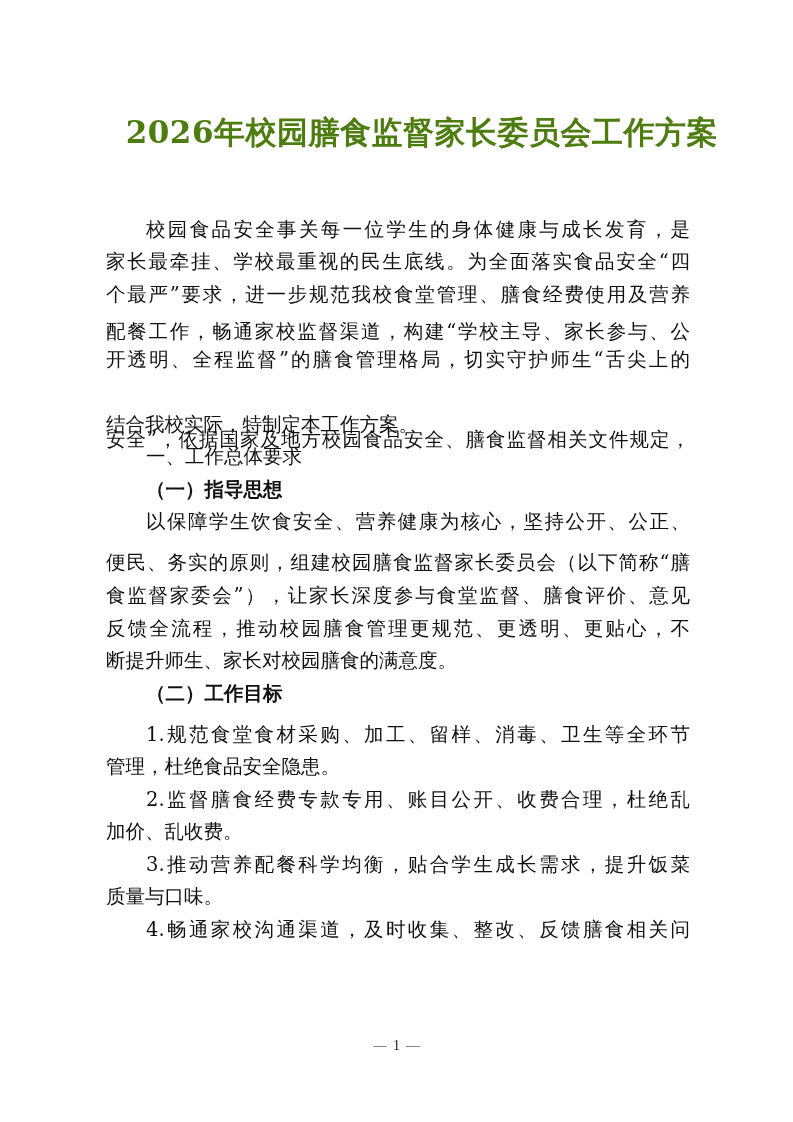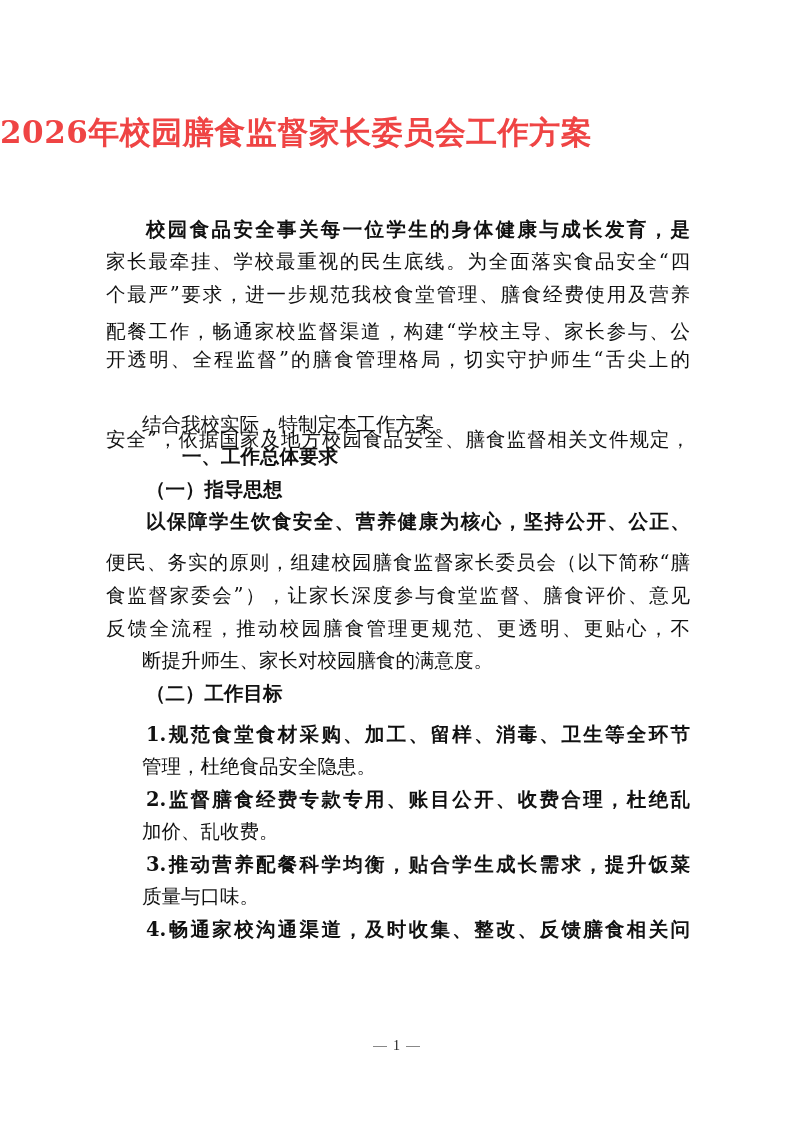--- a/index.html
+++ b/index.html
@@ -1,23 +1,23 @@
 <!DOCTYPE html>
 <html><head>
 <meta charset="utf-8">
 <style>
   html, body { margin: 0; padding: 0; background: #ffffff; }
   body { width: 793px; height: 1122px; position: relative; overflow: hidden;
          font-family: "DejaVu Serif", "Liberation Serif", serif; color: #111; }
-  .title { position: absolute; left: 0; width: 718px; top: 112px; text-align: left;
-           font-size: 31px; font-weight: bold; letter-spacing: 0.5px; color: #ef4444; }
+  .title { position: absolute; left: 0; width: 718px; top: 112px; text-align: right;
+           font-size: 31px; font-weight: bold; letter-spacing: 0.5px; color: #4d7c0f; }
   .line { position: absolute; left: 106px; width: 584px; font-size: 19.5px;
           line-height: 32px; white-space: nowrap; text-align: justify; text-align-last: justify; }
-  .line.last { text-align-last: left; margin-left: 36px; }
-  .line.indent { left: 146px; width: 544px; font-weight: bold; }
+  .line.last { text-align-last: left; }
+  .line.indent { left: 146px; width: 544px; }
   .line.heading { font-weight: bold; text-align-last: left; }
   .page-num { position: absolute; top: 1038px; left: 0; width: 793px; text-align: center;
               font-size: 14px; color: #222; font-family: "Liberation Serif", serif; }
   .dash { display: inline-block; width: 14px; height: 1px; background: #888; vertical-align: middle; margin: 0 6px; }
 </style>
 </head>
 <body>
 
 <div class="title">2026年校园膳食监督家长委员会工作方案</div>
 

